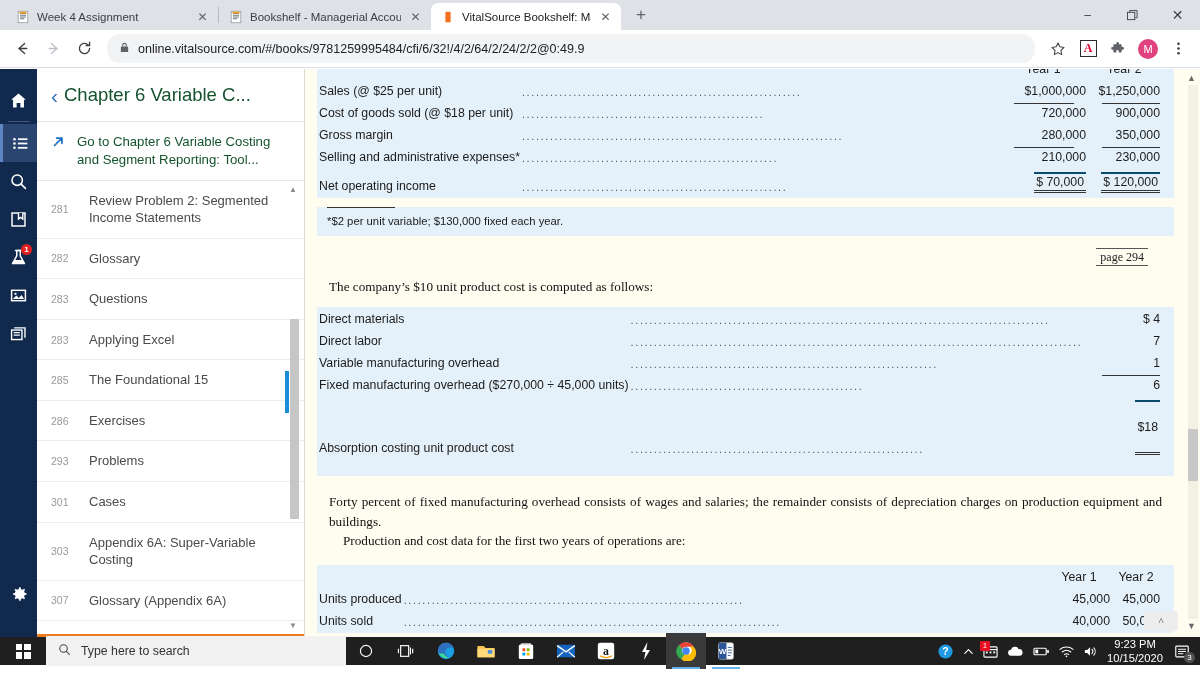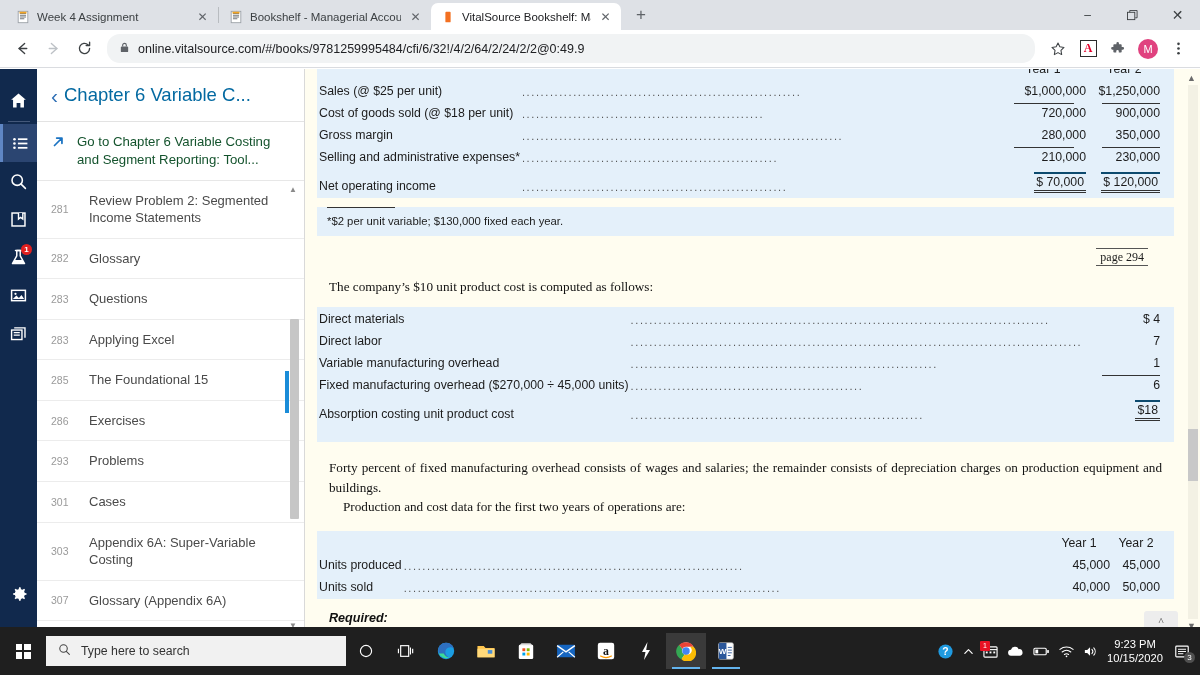--- a/index.html
+++ b/index.html
@@ -120,21 +120,21 @@
     border-right: 1px solid #d9d9d9;
     display: flex; flex-direction: column; position: relative;
   }
   .toc-header {
     height: 53px; display: flex; align-items: center;
     padding: 0 8px 0 14px; gap: 6px;
     border-bottom: 1px solid #e3e3e3; background: #fff;
   }
   .toc-back { color: #2f6fb5; font-size: 21px; line-height: 1; }
   .toc-title {
-    font-size: 18.5px; color: #0369a1; white-space: nowrap;
+    font-size: 18.5px; color: #14532d; white-space: nowrap;
     overflow: hidden;
   }
   .toc-go {
     display: flex; gap: 12px; padding: 11px 12px 11px 14px;
     border-bottom: 1px solid #e7e7e7; align-items: flex-start;
   }
   .toc-go-icon { color: #1a73c2; font-size: 14px; padding-top: 2px; }
   .toc-go-text {
     color: #14532d; font-size: 13.2px; line-height: 1.35;
   }
@@ -248,22 +248,22 @@
   }
   .chev-up-btn {
     position: absolute; right: 22px; bottom: 8px;
     width: 34px; height: 20px; background: #ededed;
     border-radius: 3px; display: flex; align-items: center;
     justify-content: center; font-size: 11px; color: #444;
   }
 
   
   .taskbar {
-    position: absolute; bottom: 0; left: 0;
-    width: 1200px; height: 48px; background: #1f1f1f;
+    position: absolute; bottom: 10px; left: 0;
+    width: 1200px; height: 28px; background: #1f1f1f;
     display: flex; align-items: center; color: #fff;
   }
   .start {
     width: 46px; height: 36px; display: flex;
     align-items: center; justify-content: center;
   }
   .winlogo { width: 15px; height: 15px; display: grid;
     grid-template-columns: 1fr 1fr; grid-template-rows: 1fr 1fr; gap: 1.6px; }
   .winlogo i { background: #fff; display: block; }
   .searchbox {
@@ -634,21 +634,21 @@
           </tr>
           <tr>
             <td class="ft-label">Fixed manufacturing overhead ($270,000 ÷ 45,000 units)</td>
             <td class="ft-dots">..................................................</td>
             <td class="ft-num w2 ul-num">6</td>
           </tr>
           <tr>
             <td class="ft-label">Absorption costing unit product cost</td>
             <td class="ft-dots">...............................................................</td>
             <td class="ft-num w2">
-              <span class="dbl-rule" style="display:inline-block;padding:1px 2px;">$18</span>
+              <span class="dbl-rule" style="display:inline-block;padding:18px 2px;">$18</span>
             </td>
           </tr>
         </tbody>
           </table>
         <div style="height:16px;background:#e4f0fa;"></div>
 
         <div class="para" style="padding-top:16px;">Forty percent of fixed manufacturing overhead consists of wages and salaries; the remainder consists of depreciation charges on production equipment and buildings.</div>
         <div class="para indent">Production and cost data for the first two years of operations are:</div>
 
         <table class="fintable" style="margin-top:14px;">

